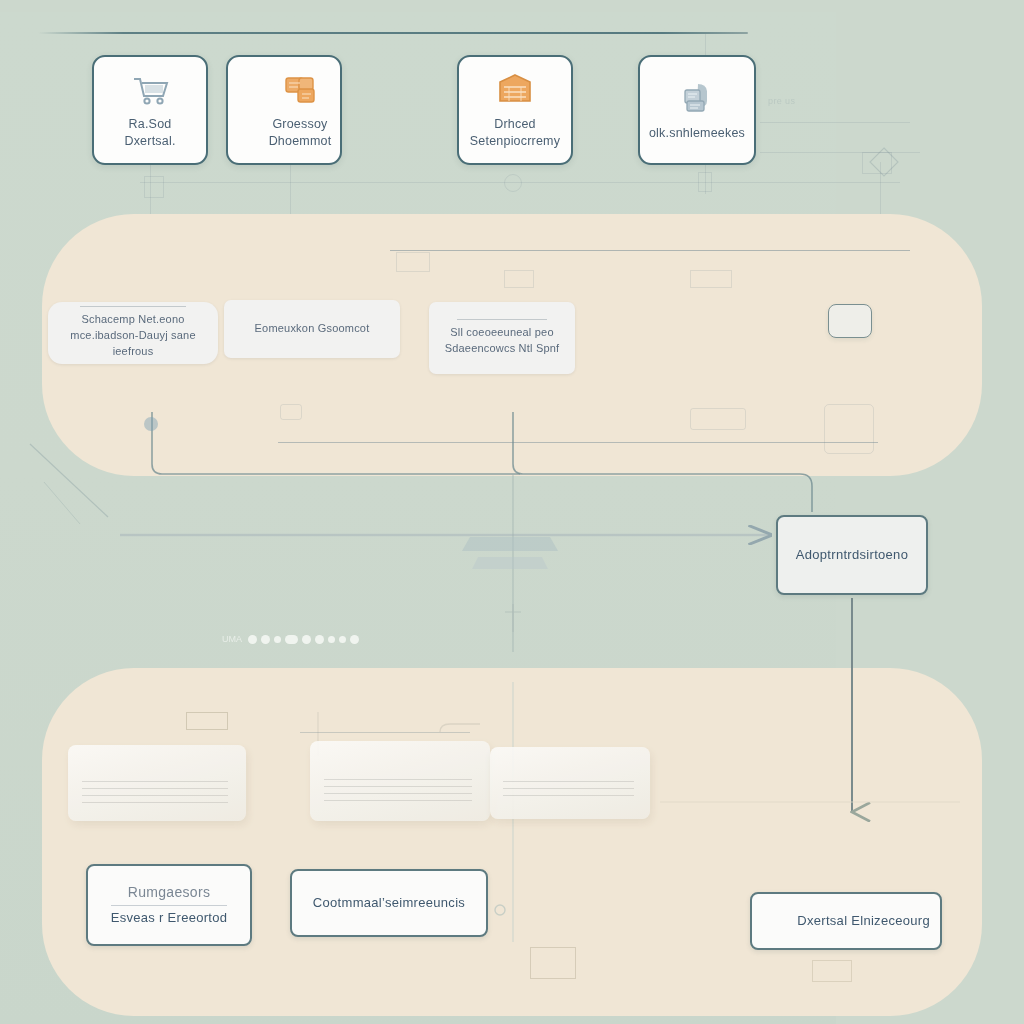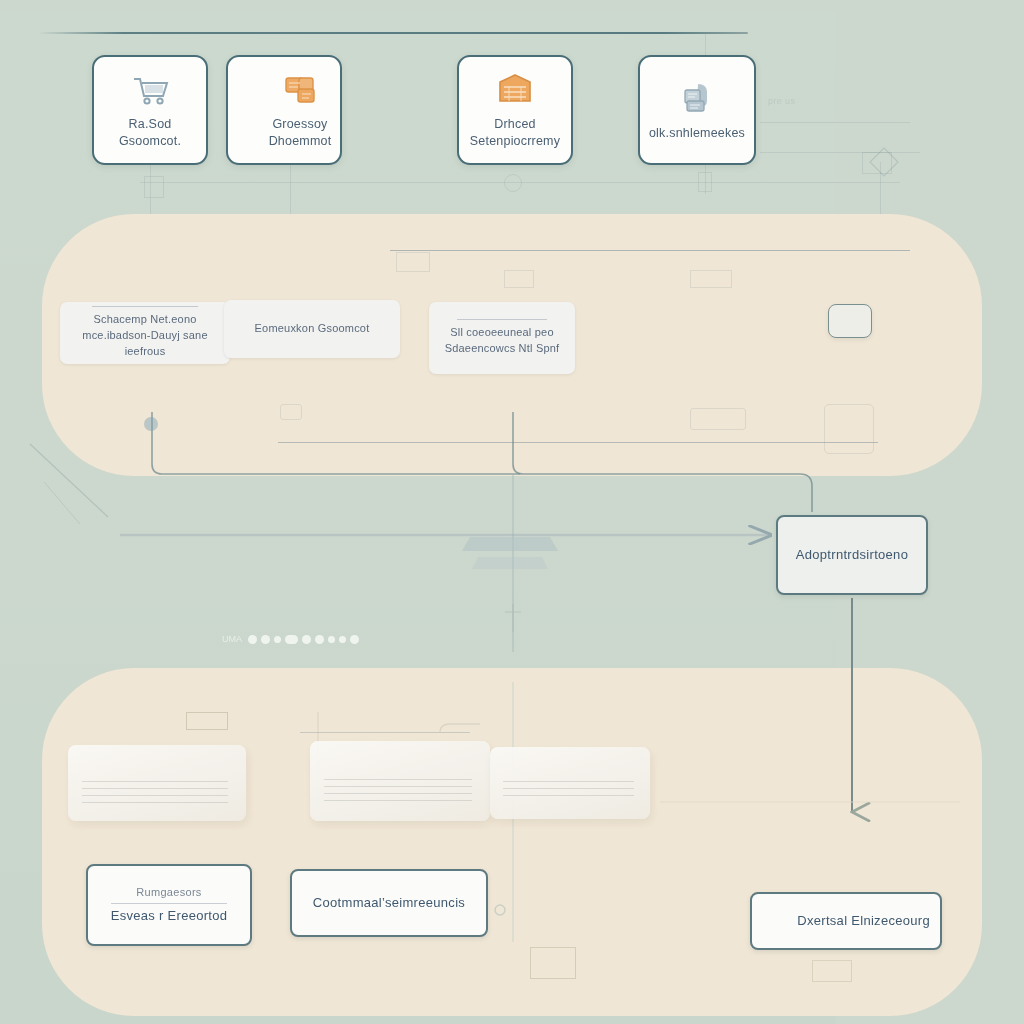--- a/index.html
+++ b/index.html
@@ -91,21 +91,21 @@
     box-shadow: 0 2px 5px rgba(70,90,90,.14);
   }
   .obox .otxt {
     font-size: 13px; color:#3f586e; text-align:center; letter-spacing:.3px;
     filter: blur(.4px); padding: 0 10px; line-height:1.4;
   }
   .obox.white { background:#fbfbfa; }
   .obox.small .otxt { font-size: 12px; }
 
   .obox .sublabel {
-    display:block; font-size:11px; color:#7b8794; filter: blur(.5px);
+    display:block; font-size:14px; color:#7b8794; filter: blur(.5px);
     border-bottom:1px solid #c9cfd4; padding-bottom:2px; margin-bottom:3px;
   }
 
   
   .dotstrip { position:absolute; display:flex; align-items:center; gap:4px; }
   .dotstrip .dlabel { font-size:9px; color:#e8eee8; filter: blur(.4px); margin-right:2px; }
   .dotstrip .dot { width:9px; height:9px; border-radius:50%; background:#f3f6f2; opacity:.92; }
   .dotstrip .dot.sm { width:7px; height:7px; }
   .dotstrip .dot.wide { width:13px; border-radius:7px; }
 
@@ -179,21 +179,21 @@
     <div class="glyph">
       <svg width="44" height="36" viewBox="0 0 44 36">
         <path d="M6,7 L12,7 L16,24 L35,24 L39,11 L14,11" fill="none" stroke="#8fa6b4" stroke-width="2"></path>
         <path d="M17,13 h18 v8 h-18 z" fill="#c8d4dc" opacity=".7"></path>
         <circle cx="19" cy="29" r="2.6" fill="none" stroke="#8fa6b4" stroke-width="2"></circle>
         <circle cx="32" cy="29" r="2.6" fill="none" stroke="#8fa6b4" stroke-width="2"></circle>
       </svg>
     </div>
     <div class="cap">
       <span class="l1">Ra.Sod</span>
-      <span class="l2">Gsoomcot.</span>
+      <span class="l2">Dxertsal.</span>
     </div>
   </div>
 
   <div class="card" style="left:226px;top:43px;width:116px;height:110px;padding-left:32px;">
     <div class="glyph">
       <svg width="44" height="36" viewBox="0 0 44 36">
         <rect x="8" y="6" width="17" height="14" rx="2.5" fill="#edab67" stroke="#dd9346" stroke-width="1.4"></rect>
         <rect x="21" y="6" width="14" height="12" rx="2.5" fill="#f0b679" stroke="#dd9346" stroke-width="1.4"></rect>
         <rect x="20" y="17" width="16" height="13" rx="2.5" fill="#eda75f" stroke="#dd9346" stroke-width="1.4"></rect>
         <path d="M11,11 h11 M11,15 h9 M24,22 h9 M24,26 h7" stroke="#fbe3c5" stroke-width="1.2"></path>
@@ -231,21 +231,21 @@
     <div class="cap">
       <span class="l1">Drhced</span>
       <span class="l2">Setenpiocrremy</span>
     </div>
   </div>
 
   <div class="artifact" style="left:144px;top:164px;width:20px;height:22px;border:1px solid #6d8490;"></div>
   <div class="artifact" style="left:504px;top:162px;width:18px;height:18px;border:1px solid #6d8490;border-radius:50%;"></div>
   <div class="artifact" style="left:698px;top:160px;width:14px;height:20px;border:1px solid #6d8490;"></div>
 
-  <div class="pill" style="left:60px;top:290px;width:170px;height:62px;">
+  <div class="pill" style="left:48px;top:290px;width:170px;height:62px;border-radius:14px;">
     <div class="rule-a"></div>
     <div class="ptxt">
       <span>Schacemp  Net.eono</span><br>
       <span>mce.ibadson-Dauyj sane ieefrous</span>
     </div>
   </div>
 
   <div class="pill" style="left:224px;top:288px;width:176px;height:58px;gap:20px;">
     <div class="rule-a"></div>
     <div class="ptxt">

